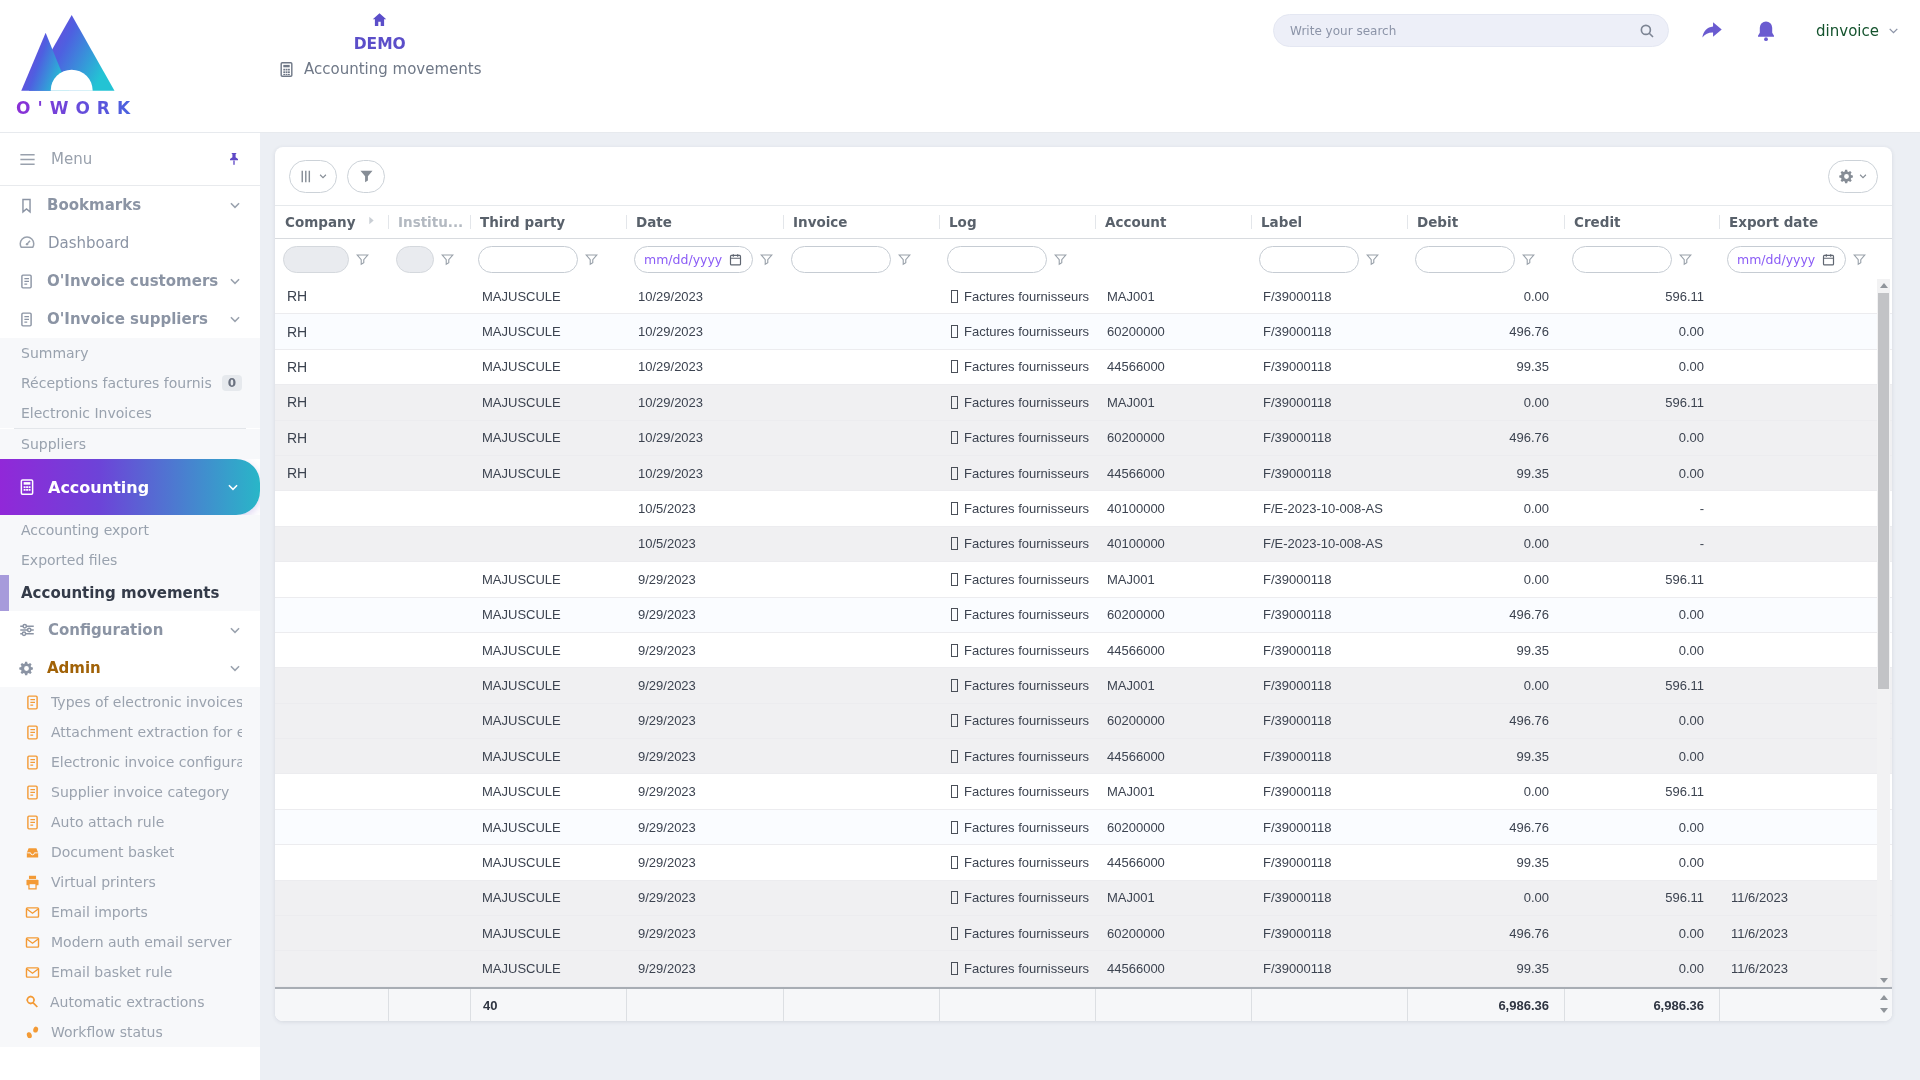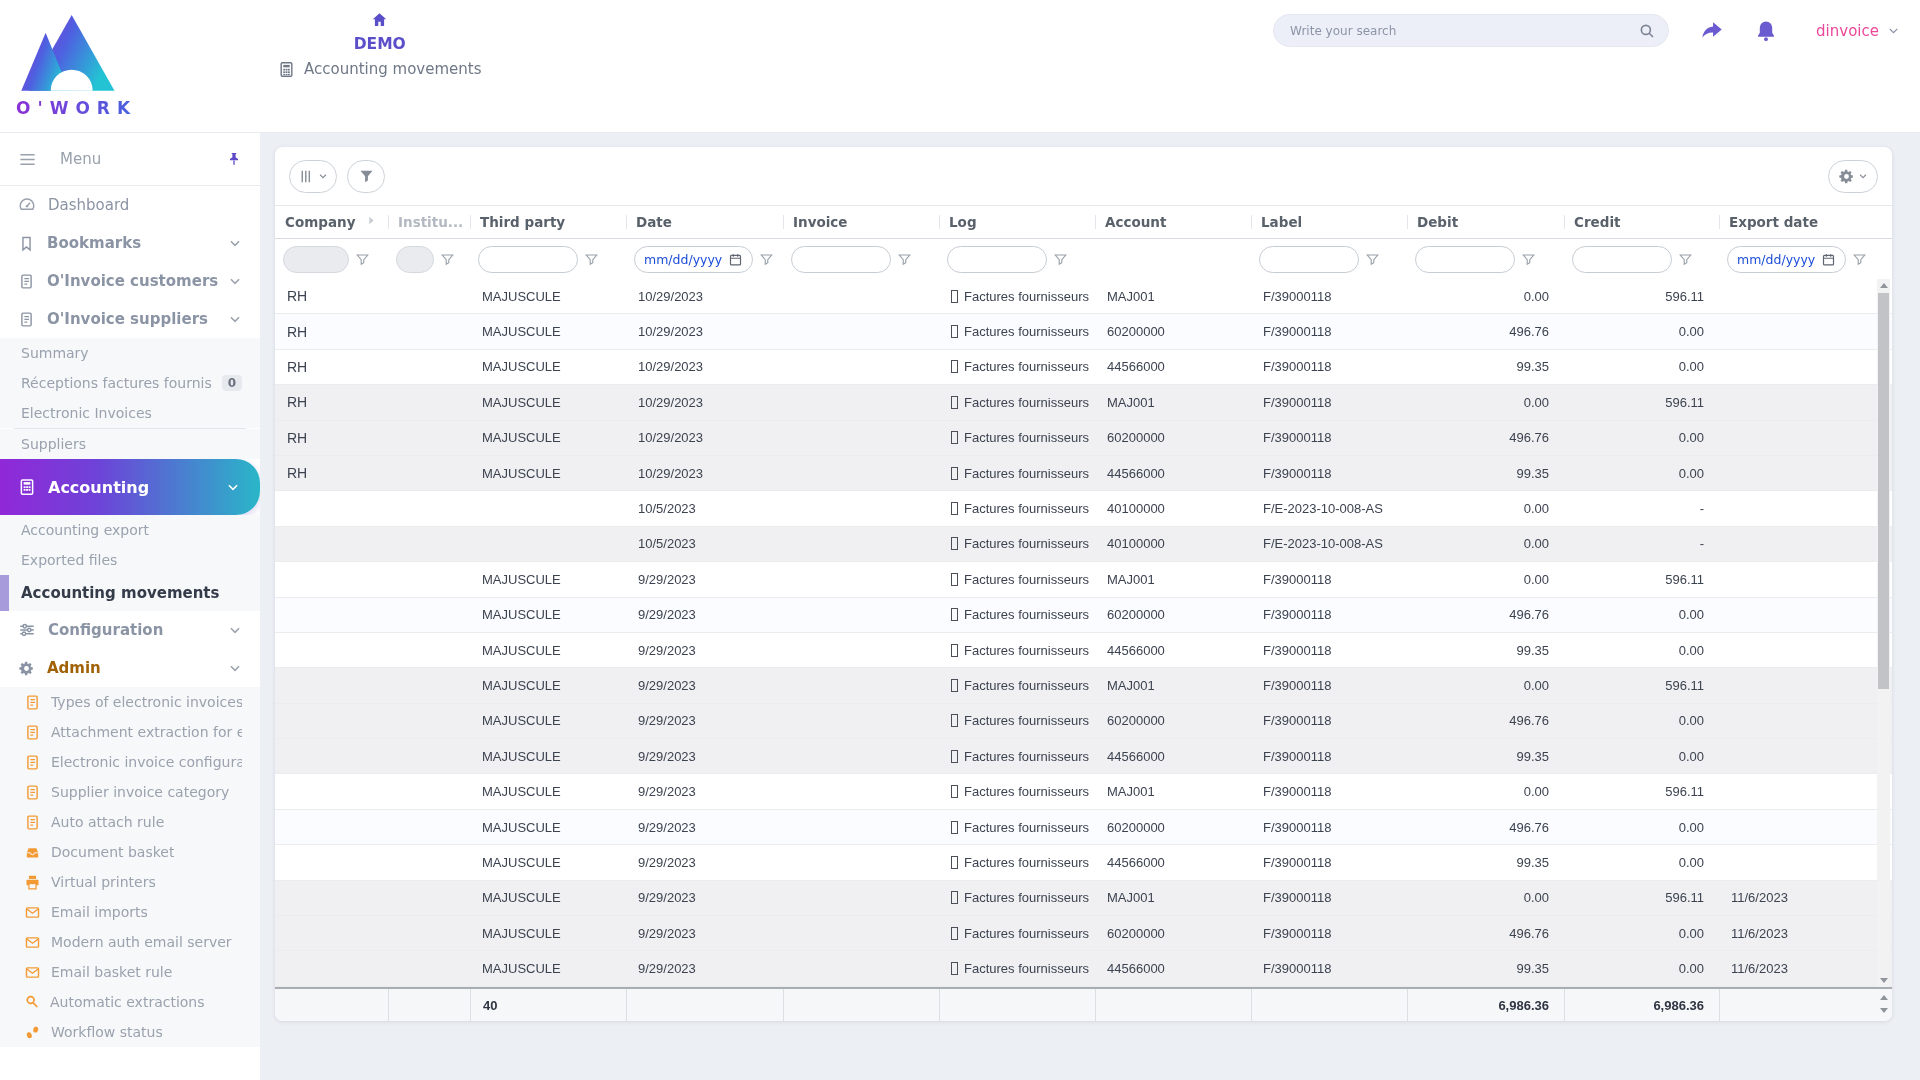--- a/index.html
+++ b/index.html
@@ -6,21 +6,21 @@
   html,body{width:1920px;height:1080px;overflow:hidden;}
   body{font-family:"DejaVu Sans","Liberation Sans",sans-serif;background:#eceff4;}
   .app{display:flex;width:1920px;height:1080px;}
 
   
   .sidebar{width:260px;flex:none;background:#fff;position:relative;overflow:hidden;}
   .logo-wrap{height:133px;border-bottom:1px solid #e7eaee;padding:10px 0 0 16px;}
   .logo-text{font-size:17px;font-weight:bold;letter-spacing:7px;margin-top:0px;
     background:linear-gradient(90deg,#8b2fd6,#3f6be0 55%,#23c3d4);
     -webkit-background-clip:text;background-clip:text;color:transparent;}
-  .s-head{height:52px;display:flex;align-items:center;padding:0 18px;color:#99a1ad;font-size:15px;cursor:pointer;gap:9px;}
+  .s-head{height:52px;display:flex;align-items:center;padding:0 18px;color:#99a1ad;font-size:15px;cursor:pointer;}
   .s-head .lbl{margin-left:14px;}
   .s-head .pin{margin-left:auto;}
   .s-divider{height:1px;background:#e8eaed;}
   .s-item{height:38px;display:flex;align-items:center;padding:0 18px;font-size:15px;color:#99a1ad;cursor:pointer;}
   .s-item .lbl{margin-left:12px;white-space:nowrap;overflow:hidden;}
   .s-item.b{font-weight:600;color:#8b94a4;}
   .s-item .chev{margin-left:auto;}
   .s-sub{height:30px;display:flex;align-items:center;padding:0 18px 0 21px;font-size:14px;color:#99a2ae;background:#f7f8fa;cursor:pointer;position:relative;}
   .s-sub .lbl{white-space:nowrap;overflow:hidden;}
   .s-sub.act{font-weight:700;color:#343b49;font-size:15px;height:36px;}
@@ -41,21 +41,21 @@
   .main{flex:1;display:flex;flex-direction:column;min-width:0;}
   .topbar{height:133px;background:#fff;position:relative;border-bottom:1px solid #e7eaee;}
   .breadcrumb{position:absolute;left:18px;top:11px;}
   .bc-root{display:flex;align-items:center;gap:7px;color:#5b4ec9;font-weight:bold;font-size:15.5px;cursor:pointer;flex-direction:column;}
   .bc-page{display:flex;align-items:center;gap:9px;color:#6f7887;font-size:15px;margin-top:7px;}
   .right-cluster{position:absolute;right:20px;top:14px;display:flex;align-items:center;}
   .search-pill{width:396px;height:33px;border-radius:17px;background:#edeff8;border:1px solid #e4e7f2;display:flex;align-items:center;padding:0 12px 0 16px;}
   .search-pill input{flex:1;border:none;background:transparent;outline:none;font-size:12px;color:#5a6374;font-family:inherit;}
   .search-pill input::placeholder{color:#8c94a8;}
   .tb-ic{margin-left:30px;cursor:pointer;display:flex;align-items:center;}
-  .user{margin-left:38px;display:flex;align-items:center;gap:8px;color:#ec4899;font-size:15px;cursor:pointer;}
+  .user{margin-left:38px;display:flex;align-items:center;gap:8px;color:#14532d;font-size:15px;cursor:pointer;}
 
   
   .content{flex:1;background:#eceff4;padding:14px 40px 0 15px;}
   :root{--cols:113px 82px 156px 157px 156px 156px 156px 156px 157px 155px 159px;}
   .card{background:#fff;border-radius:8px;box-shadow:0 1px 4px rgba(40,50,70,.12);width:1617px;height:874px;position:relative;}
   .toolbar{height:58px;display:flex;align-items:center;padding:0 14px;}
   .tool-btn{height:33px;border:1px solid #ccd2d8;border-radius:17px;background:#fff;display:flex;align-items:center;justify-content:center;gap:3px;color:#868d96;cursor:pointer;}
   .tb-cols{width:48px;margin-right:10px;}
   .tb-filter{width:38px;}
   .tb-gear{width:50px;margin-left:auto;}
@@ -63,21 +63,21 @@
   .thead{display:grid;grid-template-columns:var(--cols);height:34px;align-items:center;border-top:1px solid #e6e9ec;border-bottom:1px solid #d8dbdf;}
   .th{font-size:13.5px;font-weight:700;color:#59616b;padding:0 10px;display:flex;align-items:center;position:relative;white-space:nowrap;overflow:hidden;height:100%;cursor:pointer;}
   .th:not(:first-child)::before{content:"";position:absolute;left:0;top:9px;bottom:9px;width:1px;background:#e3e6ea;}
   .th.muted{color:#b3b9c1;font-weight:600;}
   .th .tri{margin-left:auto;}
 
   .tfilter{display:grid;grid-template-columns:var(--cols);height:40px;align-items:center;}
   .tf{display:flex;align-items:center;gap:6px;padding:0 4px 0 8px;overflow:hidden;}
   .pill-dis{height:27px;border:1px solid #d4d8dd;border-radius:14px;background:#e9ebef;}
   .pill-inp{height:27px;border:1px solid #c6ccd3;border-radius:14px;background:#fff;padding:0 10px;font-size:13px;color:#4a5260;outline:none;font-family:inherit;width:100px;}
-  .pill-date{height:27px;border:1px solid #c6ccd3;border-radius:14px;background:#fff;display:flex;align-items:center;gap:6px;padding:0 9px;font-size:12.5px;color:#1d4ed8;white-space:nowrap;cursor:text;}
+  .pill-date{height:27px;border:1px solid #c6ccd3;border-radius:14px;background:#fff;display:flex;align-items:center;gap:6px;padding:0 9px;font-size:12.5px;color:#8b5cf6;white-space:nowrap;cursor:text;}
   .funnel{cursor:pointer;display:flex;flex:none;}
 
   .tbody{height:708px;overflow:hidden;position:relative;font-family:"Liberation Sans","DejaVu Sans",sans-serif;}
   .tr{display:grid;grid-template-columns:var(--cols);height:35.4px;align-items:center;border-bottom:1px solid #ececef;font-size:13px;color:#3c4350;cursor:pointer;}
   .tr.gray{background:#f0f0f2;}
   .tr.tint{background:#fafcff;}
   .td{padding:0 12px;white-space:nowrap;overflow:hidden;}
   .td.right{text-align:right;padding-right:15px;}
   .td.company{font-size:14px;}
   .tofu{display:inline-block;width:7px;height:13px;border:1px solid #4a4f58;margin-right:6px;vertical-align:-2px;}
@@ -131,42 +131,42 @@
           </span>
           <span class="lbl">Menu</span>
           <span class="ic pin">
             <svg viewBox="0 0 24 24" width="16" height="16">
               <path d="M8 3h8l-1.6 2v4.4L18 12v2H6v-2l3.6-2.6V5z" fill="#5f49c6"></path>
               <rect x="11" y="14" width="2" height="7" rx="1" fill="#5f49c6"></rect>
             </svg>
           </span>
         </div>
         <div class="s-divider"></div>
+        <div class="s-item b" style="color:#8b94a4">
+          <span class="ic " style="color:#8b94a4">
+            <svg viewBox="0 0 24 24" width="17" height="17">
+              <path d="M7 3.5h10V21l-5-4.2L7 21z" fill="none" stroke="#8b94a4" stroke-width="2"></path>
+            </svg>
+          </span>
+          <span class="lbl">Bookmarks</span>
+          <span class="ic chev" style="color:#9aa2ae">
+            <svg viewBox="0 0 24 24" width="14" height="14">
+              <path d="M5 9l7 7 7-7" fill="none" stroke="currentColor" stroke-width="2.6"></path>
+            </svg>
+          </span>
+        </div>
         <div class="s-item" style="color:#8b94a4">
           <span class="ic " style="color:#8b94a4">
             <svg viewBox="0 0 24 24" width="18" height="18">
               <path d="M12 4a9 9 0 0 1 9 9c0 1.8-.5 3.4-1.4 4.8H4.4A8.9 8.9 0 0 1 3 13a9 9 0 0 1 9-9z" fill="none" stroke="#99a1ad" stroke-width="2"></path>
               <path d="M12 13.5 16 9" stroke="#99a1ad" stroke-width="2"></path>
               <circle cx="12" cy="13.5" r="1.6" fill="#99a1ad"></circle>
             </svg>
           </span>
           <span class="lbl">Dashboard</span>
-        </div>
-        <div class="s-item b" style="color:#8b94a4">
-          <span class="ic " style="color:#8b94a4">
-            <svg viewBox="0 0 24 24" width="17" height="17">
-              <path d="M7 3.5h10V21l-5-4.2L7 21z" fill="none" stroke="#8b94a4" stroke-width="2"></path>
-            </svg>
-          </span>
-          <span class="lbl">Bookmarks</span>
-          <span class="ic chev" style="color:#9aa2ae">
-            <svg viewBox="0 0 24 24" width="14" height="14">
-              <path d="M5 9l7 7 7-7" fill="none" stroke="currentColor" stroke-width="2.6"></path>
-            </svg>
-          </span>
         </div>
         <div class="s-item b" style="color:#8b94a4">
           <span class="ic " style="color:#8b94a4">
             <svg viewBox="0 0 24 24" width="17" height="17">
               <rect x="5.5" y="3" width="13" height="18" rx="1.5" fill="none" stroke="currentColor" stroke-width="2"></rect>
               <path d="M9 8h6.5M9 11.8h6.5M9 15.6h4" stroke="currentColor" stroke-width="1.7"></path>
             </svg>
           </span>
           <span class="lbl">O'Invoice customers</span>
           <span class="ic chev" style="color:#9aa2ae">

